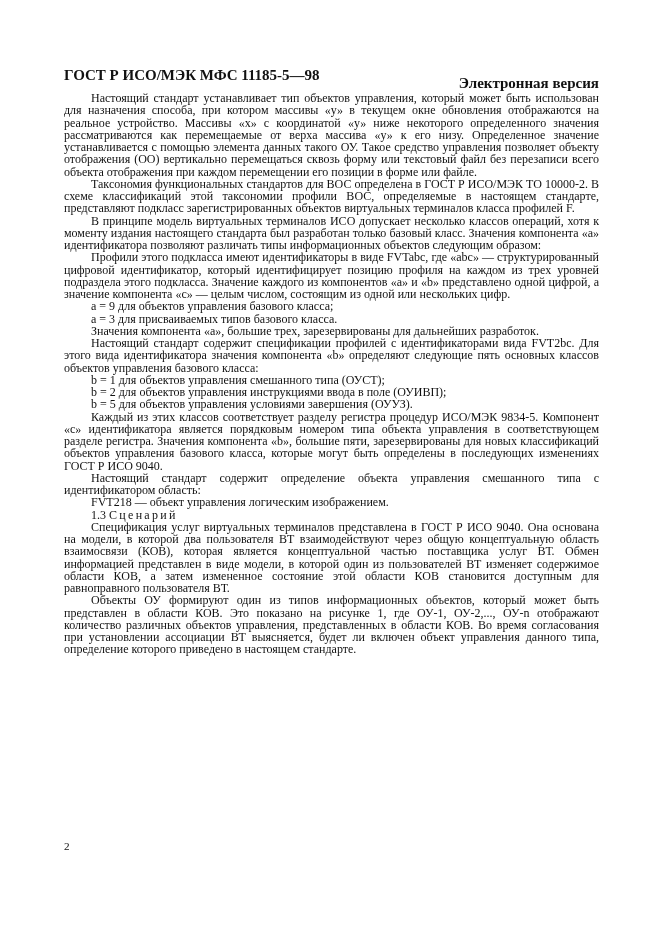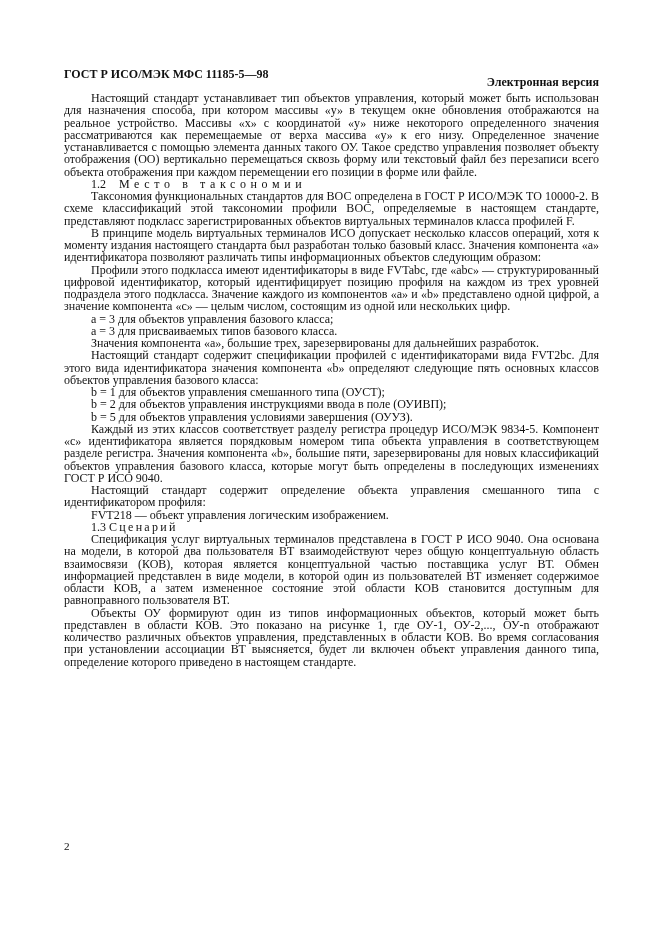--- a/index.html
+++ b/index.html
@@ -1,19 +1,19 @@
 <!DOCTYPE html>
 <html><head>
 <meta charset="utf-8">
 <style>
   html, body { margin: 0; padding: 0; background: #ffffff; }
   body { width: 661px; height: 936px; position: relative; overflow: hidden;
          font-family: "Liberation Serif", "DejaVu Serif", serif; color: #111; }
   .header { position: absolute; left: 64px; top: 67px; width: 535px; height: 16px;
-            font-weight: bold; font-size: 12px; }
+            font-weight: bold; font-size: 15px; }
   .header .left { position: absolute; left: 0; top: 0; }
   .header .right { position: absolute; right: 0; top: 8px; }
   .body { position: absolute; left: 64px; top: 92px; width: 535px;
           font-size: 12px; line-height: 12.25px; }
   .p { margin: 0; text-align: justify; text-indent: 27px; }
   .li { margin: 0; padding-left: 27px; }
   .sect { margin: 0; padding-left: 27px; }
   .sect .num { margin-right: 10px; }
   .spaced { letter-spacing: 4.6px; }
   .spaced2 { letter-spacing: 2.3px; }
@@ -23,41 +23,37 @@
 <body>
 
 <div class="header">
   <span class="left">ГОСТ Р ИСО/МЭК МФС 11185-5—98</span>
   <span class="right">Электронная версия</span>
 </div>
 
 <div class="body">
   <p class="p">Настоящий стандарт устанавливает тип объектов управления, который может быть использован для назначения способа, при котором массивы «у» в текущем окне обновления отображаются на реальное устройство. Массивы «х» с координатой «у» ниже некоторого определенного значения рассматриваются как перемещаемые от верха массива «у» к его низу. Определенное значение устанавливается с помощью элемента данных такого ОУ. Такое средство управления позволяет объекту отображения (ОО) вертикально перемещаться сквозь форму или текстовый файл без перезаписи всего объекта отображения при каждом перемещении его позиции в форме или файле.</p>
 
-  <p class="sect">
-    <span class="num">1.2</span>
-    <span class="spaced">Место в таксономии</span>
-  </p>
 
   <p class="p">Таксономия функциональных стандартов для ВОС определена в ГОСТ Р ИСО/МЭК ТО 10000-2. В схеме классификаций этой таксономии профили ВОС, определяемые в настоящем стандарте, представляют подкласс зарегистрированных объектов виртуальных терминалов класса профилей F.</p>
   <p class="p">В принципе модель виртуальных терминалов ИСО допускает несколько классов операций, хотя к моменту издания настоящего стандарта был разработан только базовый класс. Значения компонента «а» идентификатора позволяют различать типы информационных объектов следующим образом:</p>
   <p class="p">Профили этого подкласса имеют идентификаторы в виде FVTabc, где «abc» — структурированный цифровой идентификатор, который идентифицирует позицию профиля на каждом из трех уровней подраздела этого подкласса. Значение каждого из компонентов «а» и «b» представлено одной цифрой, а значение компонента «с» — целым числом, состоящим из одной или нескольких цифр.</p>
 
-  <p class="li">а = 3 для объектов управления базового класса;</p>
+  <p class="li">а = 9 для объектов управления базового класса;</p>
   <p class="li">а = 3 для присваиваемых типов базового класса.</p>
 
   <p class="p">Значения компонента «а», большие трех, зарезервированы для дальнейших разработок.</p>
   <p class="p">Настоящий стандарт содержит спецификации профилей с идентификаторами вида FVT2bc. Для этого вида идентификатора значения компонента «b» определяют следующие пять основных классов объектов управления базового класса:</p>
 
   <p class="li">b = 1 для объектов управления смешанного типа (ОУСТ);</p>
   <p class="li">b = 2 для объектов управления инструкциями ввода в поле (ОУИВП);</p>
   <p class="li">b = 5 для объектов управления условиями завершения (ОУУЗ).</p>
 
   <p class="p">Каждый из этих классов соответствует разделу регистра процедур ИСО/МЭК 9834-5. Компонент «с» идентификатора является порядковым номером типа объекта управления в соответствующем разделе регистра. Значения компонента «b», большие пяти, зарезервированы для новых классификаций объектов управления базового класса, которые могут быть определены в последующих изменениях ГОСТ Р ИСО 9040.</p>
-  <p class="p">Настоящий стандарт содержит определение объекта управления смешанного типа с идентификатором профиля:</p>
+  <p class="p">Настоящий стандарт содержит определение объекта управления смешанного типа с идентификатором область:</p>
   <p class="li">FVT218 — объект управления логическим изображением.</p>
 
   <p class="sect">
     <span>1.3</span>
     <span class="spaced2">Сценарий</span>
   </p>
 
   <p class="p">Спецификация услуг виртуальных терминалов представлена в ГОСТ Р ИСО 9040. Она основана на модели, в которой два пользователя ВТ взаимодействуют через общую концептуальную область взаимосвязи (КОВ), которая является концептуальной частью поставщика услуг ВТ. Обмен информацией представлен в виде модели, в которой один из пользователей ВТ изменяет содержимое области КОВ, а затем измененное состояние этой области КОВ становится доступным для равноправного пользователя ВТ.</p>
   <p class="p">Объекты ОУ формируют один из типов информационных объектов, который может быть представлен в области КОВ. Это показано на рисунке 1, где ОУ-1, ОУ-2,..., ОУ-n отображают количество различных объектов управления, представленных в области КОВ. Во время согласования при установлении ассоциации ВТ выясняется, будет ли включен объект управления данного типа, определение которого приведено в настоящем стандарте.</p>
 </div>

